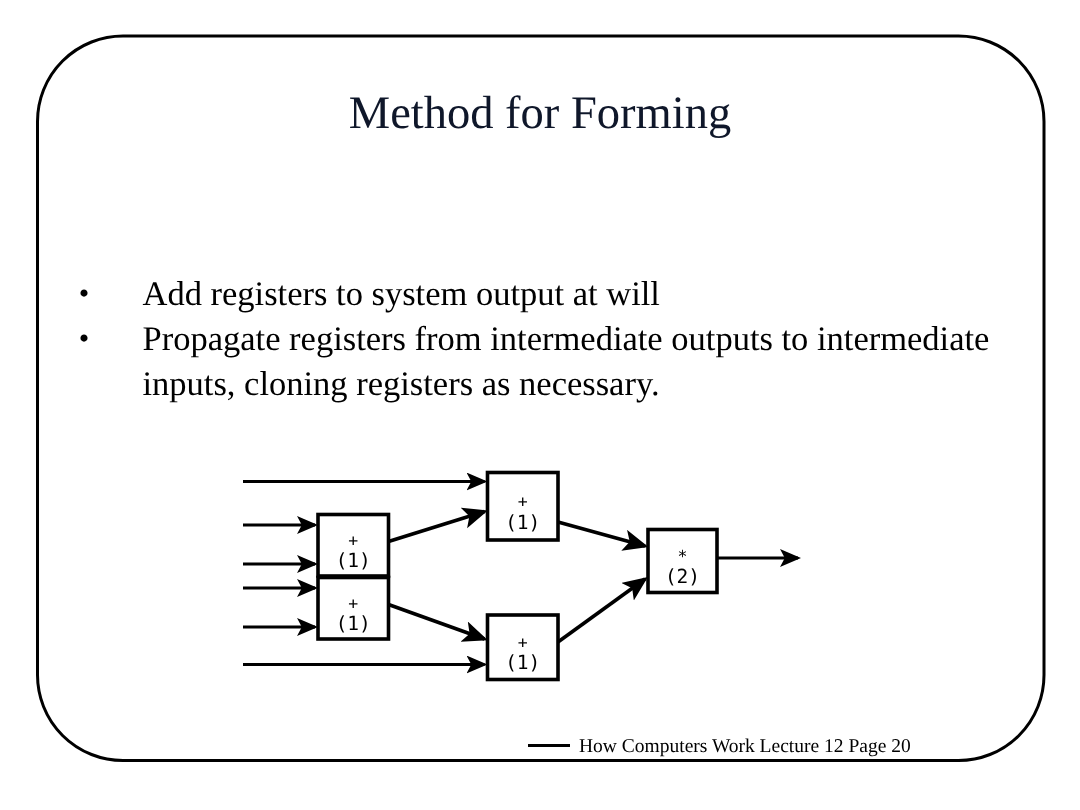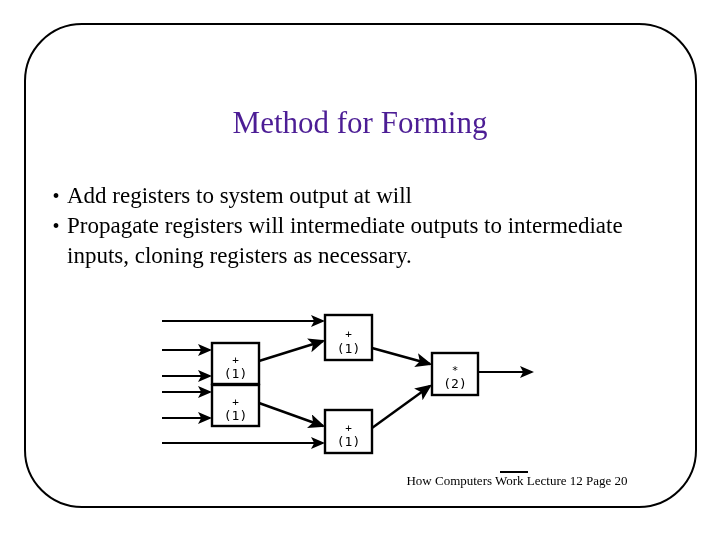--- a/index.html
+++ b/index.html
@@ -29,22 +29,21 @@
   }
   #title {
     position: absolute;
     left: 60px;
     top: 55px;
     width: 600px;
     text-align: center;
     font-family: "Liberation Serif", serif;
     font-size: 31px;
     line-height: 40px;
-    color: #4c1d95;
-    margin-top: 48px;
+    color: #0f172a;
   }
   #title .tline { display: block; white-space: nowrap; }
 
   #bullets {
     position: absolute;
     left: 45px;
     top: 181px;
     width: 625px;
     font-family: "Liberation Serif", serif;
     font-size: 23px;
@@ -57,20 +56,21 @@
   }
   .bullet-mark {
     flex: 0 0 auto;
     width: 22px;
     text-align: center;
     font-size: 20px;
     line-height: 30px;
   }
   .bullet-text {
     flex: 1 1 auto;
+    margin-left: 28px;
   }
 
   
   #diagram {
     position: absolute;
     left: 0px;
     top: 0px;
     width: 720px;
     height: 540px;
   }
@@ -82,26 +82,25 @@
   }
   .opbox-label-lat {
     font-family: "DejaVu Sans Mono", monospace;
     font-size: 13px;
   }
 
   
   #footer {
     position: absolute;
     left: 352px;
-    top: 471px;
+    top: 485px;
     width: 330px;
     height: 24px;
     display: flex;
     align-items: center;
-    flex-direction: column;
   }
   #footer-rule {
     width: 28px;
     height: 0;
     border-top: 2px solid #000000;
     margin-right: 6px;
     flex: 0 0 auto;
   }
   #footer-text {
     font-family: "Liberation Serif", serif;
@@ -120,21 +119,21 @@
     <span class="tline">Method for Forming</span>
   </div>
 
   <div id="bullets">
     <div class="bullet-row">
       <span class="bullet-mark">•</span>
       <span class="bullet-text">Add registers to system output at will</span>
     </div>
     <div class="bullet-row">
       <span class="bullet-mark">•</span>
-      <span class="bullet-text">Propagate registers will intermediate outputs to intermediate inputs, cloning registers as necessary.</span>
+      <span class="bullet-text">Propagate registers from intermediate outputs to intermediate inputs, cloning registers as necessary.</span>
     </div>
   </div>
 
   <div id="diagram">
     <svg id="diagram-svg" width="720" height="540" viewBox="0 0 720 540">
       <defs>
         <marker id="arrowhead" markerWidth="7" markerHeight="7" refX="6" refY="3" orient="auto" markerUnits="strokeWidth">
           <path d="M0,0 L7,3 L0,6 L1.6,3 Z" fill="#000000"></path>
         </marker>
       </defs>

